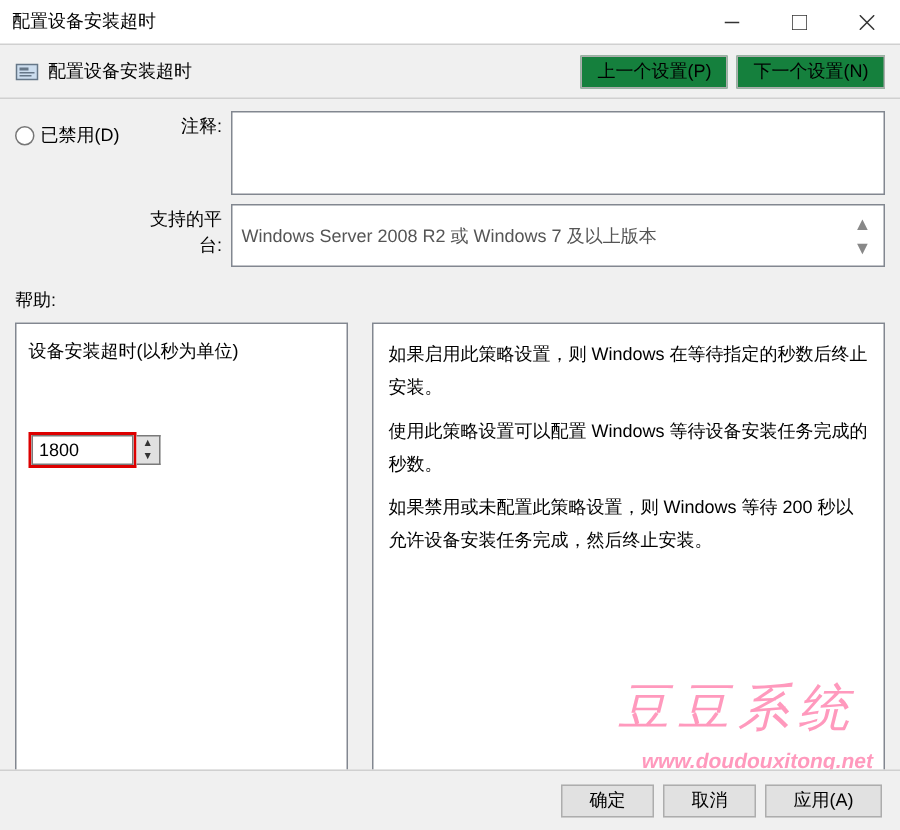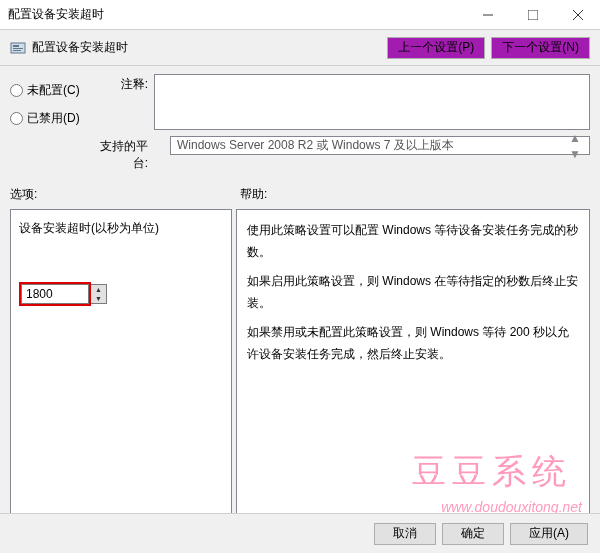--- a/index.html
+++ b/index.html
@@ -6,54 +6,54 @@
 body { background: #f0f0f0; width: 600px; height: 553px; overflow: hidden; position: relative; }
 
 .titlebar { height: 30px; background: #fff; border-bottom: 1px solid #d0d0d0; display: flex; align-items: center; padding-left: 8px; }
 .titlebar-text { flex: 1; }
 .win-btn { width: 45px; height: 30px; display: flex; align-items: center; justify-content: center; color: #333; }
 .win-btn svg { width: 10px; height: 10px; }
 
 .header-row { height: 36px; background: #f0f0f0; display: flex; align-items: center; padding: 0 10px; border-bottom: 1px solid #d0d0d0; }
 .header-icon { width: 16px; height: 16px; margin-right: 6px; }
 .header-title { flex: 1; }
-.nav-btn { height: 22px; padding: 0 10px; background: #a21caf; border: 1px solid #adadad; margin-left: 6px; cursor: pointer; }
+.nav-btn { height: 22px; padding: 0 10px; background: #15803d; border: 1px solid #adadad; margin-left: 6px; cursor: pointer; }
 
 .config-section { display: flex; padding: 8px 10px 4px 10px; }
 .radio-col { width: 80px; padding-top: 4px; }
 .radio-row { display: flex; align-items: center; height: 24px; margin-bottom: 4px; }
 .radio-row input { margin-right: 4px; }
 .radio-highlight { border: 2px solid #d00; padding: 1px 2px; margin-left: -3px; }
 
 .right-col { flex: 1; display: flex; flex-direction: column; gap: 6px; justify-content: space-between; }
 .field-row { display: flex; align-items: flex-start; }
 .field-label { width: 64px; text-align: right; padding-right: 6px; padding-top: 2px; }
 .comment-box { flex: 1; height: 56px; border: 1px solid #828790; background: #fff; resize: none; padding: 2px; }
-.platform-box { flex: 1; height: 19px; border: 1px solid #828790; background: #fff; padding: 4px 6px; color: #555; display:flex; align-items:center; justify-content:space-between;margin-left:16px; }
+.platform-box { flex: 1; height: 42px; border: 1px solid #828790; background: #fff; padding: 4px 6px; color: #555; display:flex; align-items:center; justify-content:space-between; }
 .scroll-arrows { width:16px; display:flex; flex-direction:column; gap:2px; color:#888; font-size:8px; text-align:center;}
 
 .labels-row { display: flex; padding: 10px 10px 6px 10px; }
 .labels-row .left { flex: 0 0 230px; }
 .labels-row .right { flex: 1; }
 
-.main-row { display: flex; padding: 0 10px; gap: 4px; height: 330px; }
+.main-row { display: flex; padding: 0 10px; gap: 16px; height: 330px; }
 .options-panel { flex: 0 0 222px; border: 1px solid #828790; background: #fff; padding: 10px 8px; }
 .help-panel { flex: 1; border: 1px solid #828790; background: #fff; padding: 10px; overflow: auto; line-height: 1.8; }
 .options-label { margin-bottom: 8px; }
 .spinner-wrap { display: flex; align-items: center; margin-top: 45px; }
 .spinner-highlight { border: 2px solid #d00; display: inline-flex; }
 .spinner-input { width: 68px; height: 20px; border: 1px solid #7a7a7a; padding: 0 4px; }
 .spinner-btns { width: 16px; height: 20px; border: 1px solid #7a7a7a; border-left: none; display:flex; flex-direction:column; background:#e1e1e1;}
 .spinner-btns div { flex:1; font-size:7px; text-align:center; line-height:9px; color:#333;}
 
 .footer { position: absolute; bottom: 0; left: 0; right: 0; height: 40px; background: #f0f0f0; border-top: 1px solid #d0d0d0; display: flex; justify-content: flex-end; align-items: center; padding: 0 12px; gap: 6px; }
 .footer-btn { height: 22px; padding: 0 18px; background: #e1e1e1; border: 1px solid #adadad; cursor: pointer; }
 
-.watermark1 { position: absolute; right: 28px; bottom: 58px; font-family: "STKaiti","KaiTi",serif; font-size: 34px; color: #ff8fb6; letter-spacing: 6px; opacity: 0.9; pointer-events:none;}
-.watermark2 { position: absolute; right: 18px; bottom: 38px; font-family: Arial; font-size: 14px; color: #ff8fb6; font-style: italic; opacity:0.9; pointer-events:none;}
+.watermark1 { position: absolute; right: 28px; bottom: 58px; font-family: "STKaiti","KaiTi",serif; font-size: 34px; color: #ff8fb6; font-style: italic; letter-spacing: 6px; opacity: 0.9; pointer-events:none;}
+.watermark2 { position: absolute; right: 18px; bottom: 38px; font-family: Arial; font-size: 14px; color: #ff8fb6; font-style: italic; opacity:0.9; pointer-events:none;font-weight:bold;}
 .watermark3 { position: absolute; right: 4px; bottom: 4px; font-family: Arial; font-size: 11px; color: #999; opacity:0.7; pointer-events:none;}
 .help-panel p { margin-bottom: 8px; }
 </style>
 </head>
 <body>
 
 <div class="titlebar">
   <span class="titlebar-text">配置设备安装超时</span>
   <div class="win-btn">
       <svg viewBox="0 0 10 10">
@@ -82,24 +82,20 @@
     </svg>
   <span class="header-title">配置设备安装超时</span>
   <button class="nav-btn">上一个设置(P)</button>
   <button class="nav-btn">下一个设置(N)</button>
 </div>
 
 <div class="config-section">
   <div class="radio-col">
     <div class="radio-row">
       <input type="radio" name="state" style="">
-      <span>未配置(C)</span>
-    </div>
-    <div class="radio-row">
-      <input type="radio" name="state" style="">
       <span>已禁用(D)</span>
     </div>
   </div>
   <div class="right-col">
     <div class="field-row">
       <div class="field-label">注释:</div>
       <textarea class="comment-box" style=""></textarea>
     </div>
     <div class="field-row">
       <div class="field-label">支持的平台:</div>
@@ -108,45 +104,44 @@
         <span class="scroll-arrows">
             <span>▲</span>
             <span>▼</span>
           </span>
       </div>
     </div>
   </div>
 </div>
 
 <div class="labels-row">
-  <div class="left">选项:</div>
   <div class="right">帮助:</div>
 </div>
 
 <div class="main-row">
   <div class="options-panel">
     <div class="options-label">设备安装超时(以秒为单位)</div>
     <div class="spinner-wrap">
       <span class="spinner-highlight">
         <input class="spinner-input" type="text" value="1800" style="">
       </span>
       <div class="spinner-btns">
           <div>▲</div>
           <div>▼</div>
         </div>
     </div>
   </div>
   <div class="help-panel">
+    <p>如果启用此策略设置，则 Windows 在等待指定的秒数后终止安装。</p>
     <p>使用此策略设置可以配置 Windows 等待设备安装任务完成的秒数。</p>
-    <p>如果启用此策略设置，则 Windows 在等待指定的秒数后终止安装。</p>
     <p>如果禁用或未配置此策略设置，则 Windows 等待 200 秒以允许设备安装任务完成，然后终止安装。</p>
   </div>
 </div>
 
 <div class="watermark1">豆豆系统</div>
 <div class="watermark2">www.doudouxitong.net</div>
 <div class="watermark3">xitongzongguan</div>
 
 <div class="footer">
+  <button class="footer-btn">确定</button>
   <button class="footer-btn">取消</button>
-  <button class="footer-btn">确定</button>
   <button class="footer-btn">应用(A)</button>
 </div>
 
 </body></html>

